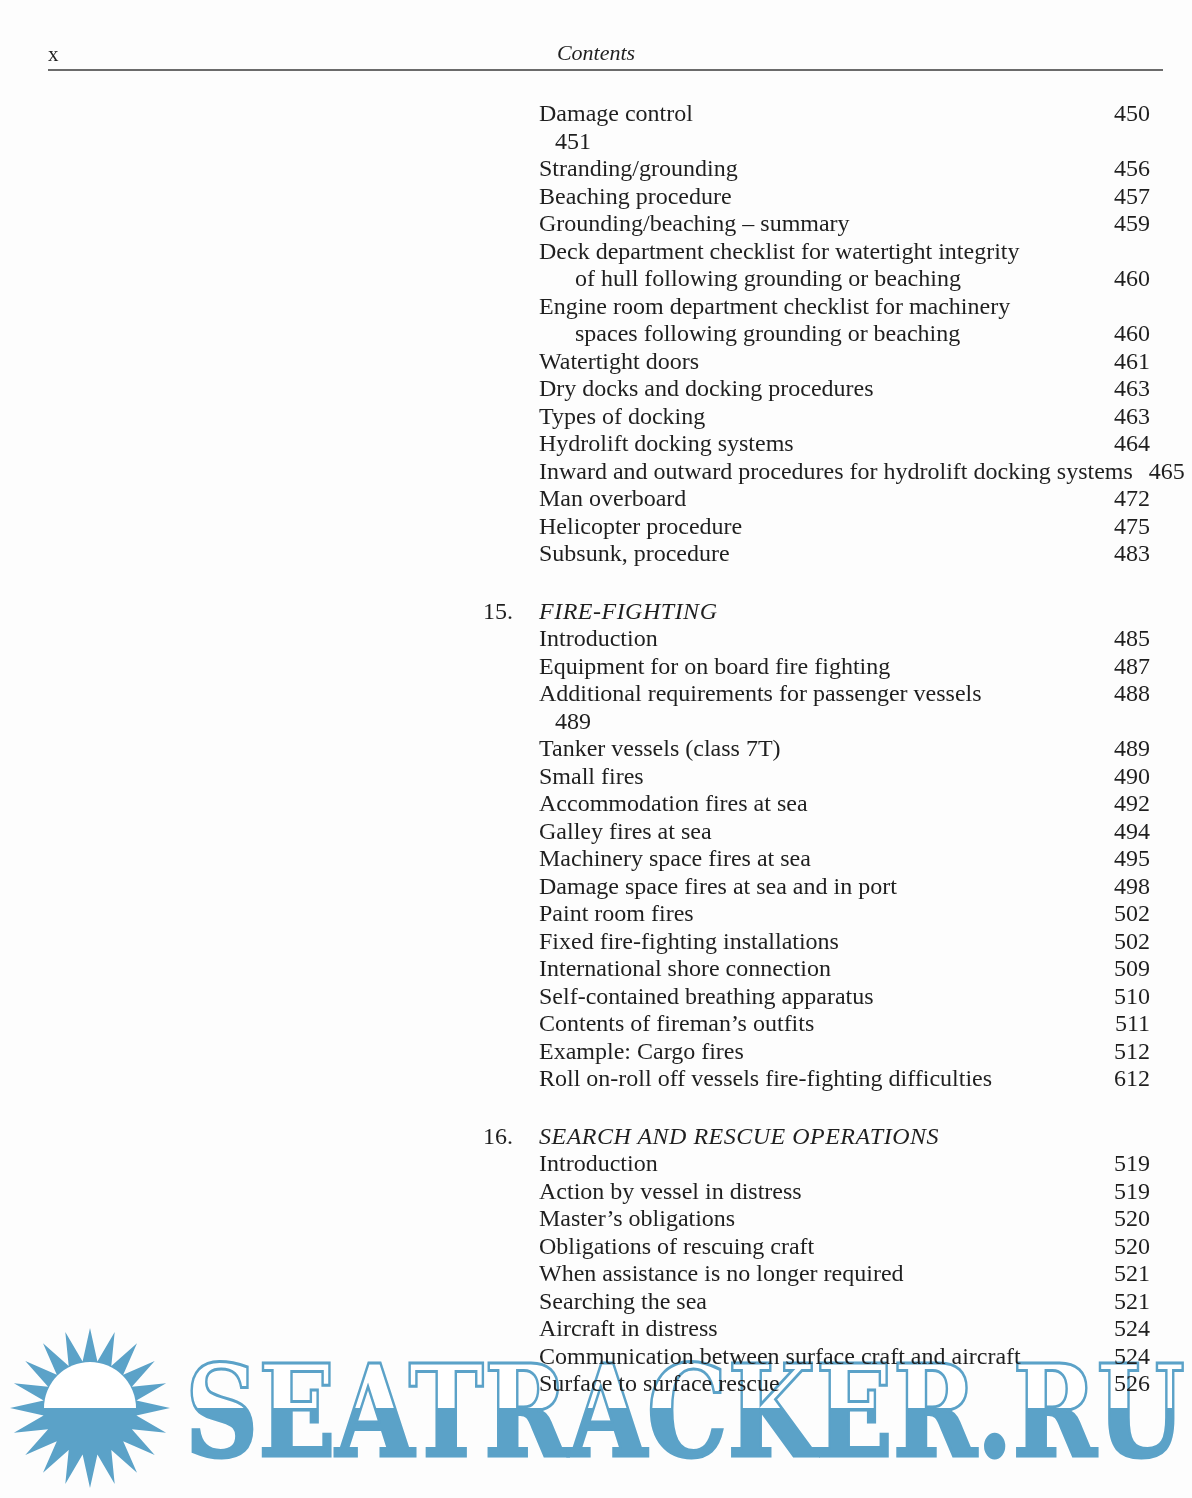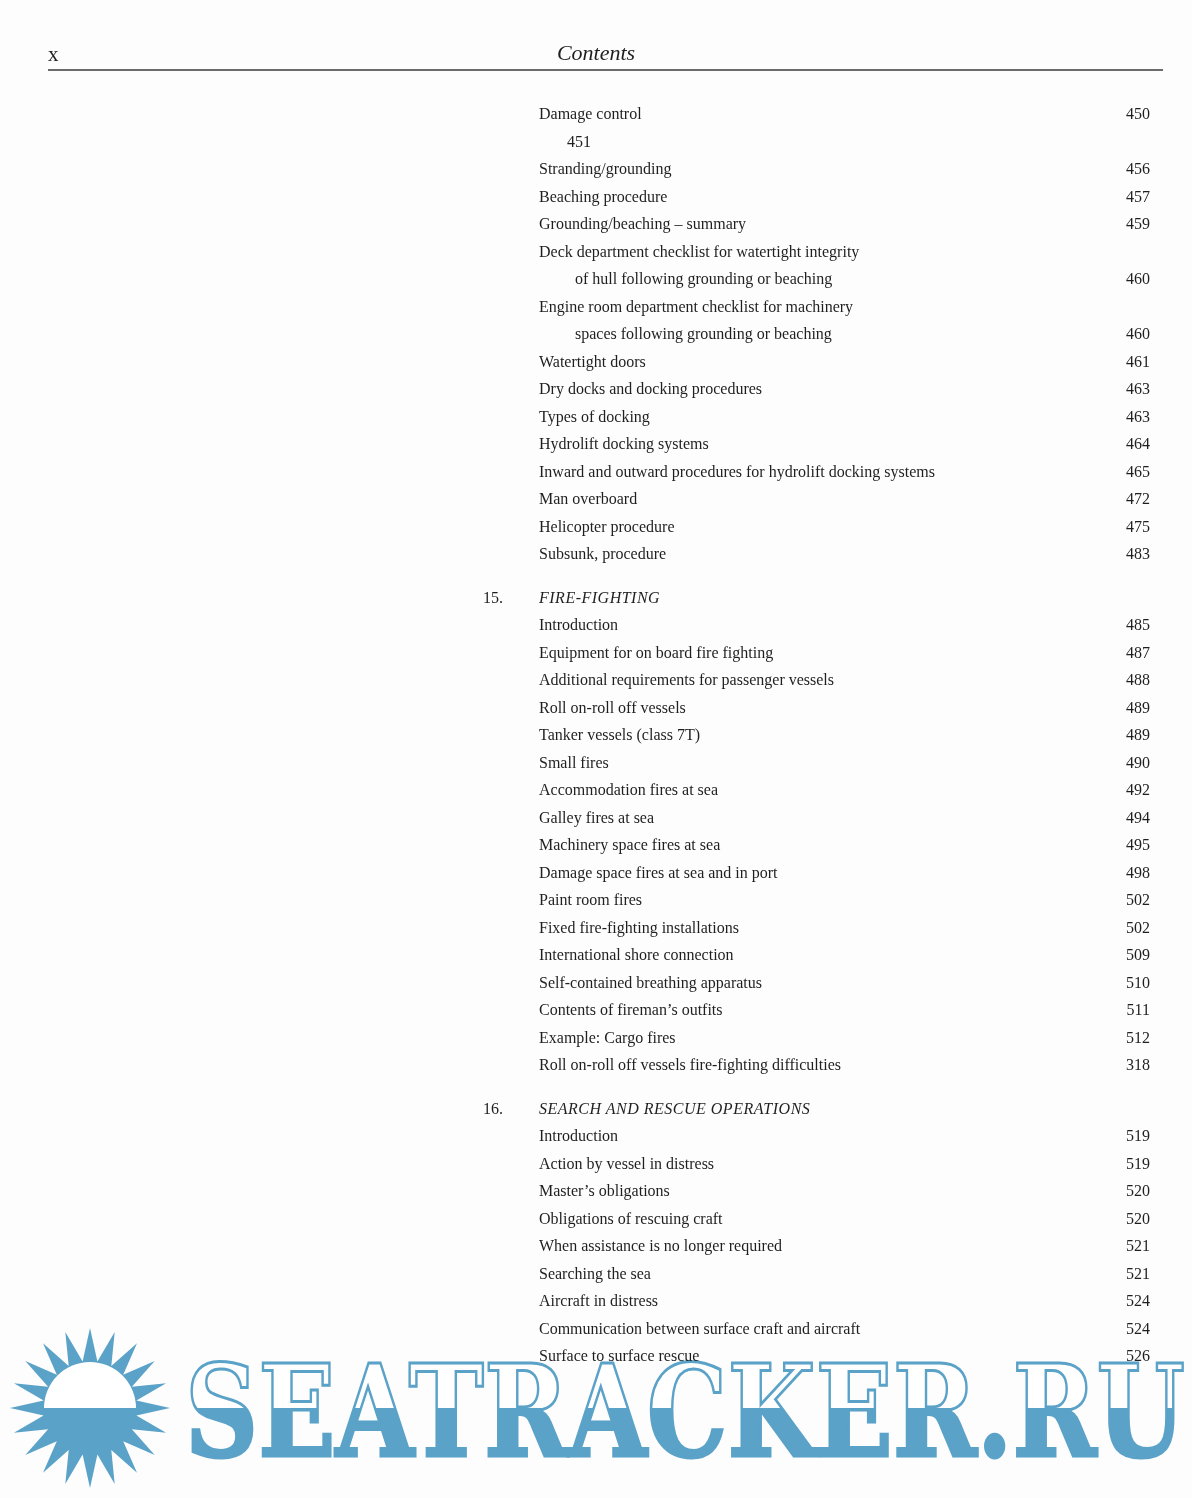--- a/index.html
+++ b/index.html
@@ -11,26 +11,26 @@
     overflow:hidden;
     font-family:"Liberation Serif","DejaVu Serif",serif;
     color:#1f1f1f;
   }
   
   .pg-num{position:absolute;left:48px;top:44px;font-size:21px;line-height:21px;z-index:2;}
   .pg-title{position:absolute;left:0;right:0;top:42px;text-align:center;font-style:italic;font-size:22px;line-height:22px;z-index:2;}
   .rule{position:absolute;left:48px;right:29px;top:69px;height:2px;background:#6b6b6b;z-index:2;}
   
   .toc{position:absolute;left:483px;top:100px;width:667px;z-index:2;}
-  .row{display:flex;height:27.5px;line-height:27.5px;font-size:16px;white-space:nowrap;}
+  .row{display:flex;height:27.5px;line-height:27.5px;font-size:24px;white-space:nowrap;}
   .row .num{width:56px;flex:0 0 56px;}
   .row .title{flex:1 1 auto;overflow:visible;}
   .row .pageno{flex:0 0 52px;text-align:right;}
   .row.cont .title{padding-left:36px;}
-  .row.heading{margin-top:16px;}
+  .row.heading{margin-top:30px;}
   .row.heading .title{font-style:italic;letter-spacing:0.5px;}
   
   .watermark{position:absolute;left:0;top:0;width:100%;height:100%;z-index:1;pointer-events:none;border-radius:24px;}
   .sun-svg{position:absolute;left:8px;top:1326px;}
   .wm-svg{position:absolute;left:183px;top:1348px;}
   .wm-text{font-family:"DejaVu Serif","Liberation Serif",serif;font-weight:bold;}
 </style>
 </head>
 <body>
 
@@ -158,21 +158,20 @@
         <span class="title">Equipment for on board fire fighting</span>
         <span class="pageno">487</span>
       </div>
       <div class="row">
         <span class="num"></span>
         <span class="title">Additional requirements for passenger vessels</span>
         <span class="pageno">488</span>
       </div>
       <div class="row">
         <span class="num"></span>
-        <span class="title">Roll on-roll off vessels</span>
         <span class="pageno">489</span>
       </div>
       <div class="row">
         <span class="num"></span>
         <span class="title">Tanker vessels (class 7T)</span>
         <span class="pageno">489</span>
       </div>
       <div class="row">
         <span class="num"></span>
         <span class="title">Small fires</span>
@@ -224,21 +223,21 @@
         <span class="pageno">511</span>
       </div>
       <div class="row">
         <span class="num"></span>
         <span class="title">Example: Cargo fires</span>
         <span class="pageno">512</span>
       </div>
       <div class="row">
         <span class="num"></span>
         <span class="title">Roll on-roll off vessels fire-fighting difficulties</span>
-        <span class="pageno">318</span>
+        <span class="pageno">612</span>
       </div>
       <div class="row heading">
         <span class="num">16.</span>
         <span class="title">SEARCH AND RESCUE OPERATIONS</span>
         <span class="pageno"></span>
       </div>
       <div class="row">
         <span class="num"></span>
         <span class="title">Introduction</span>
         <span class="pageno">519</span>

